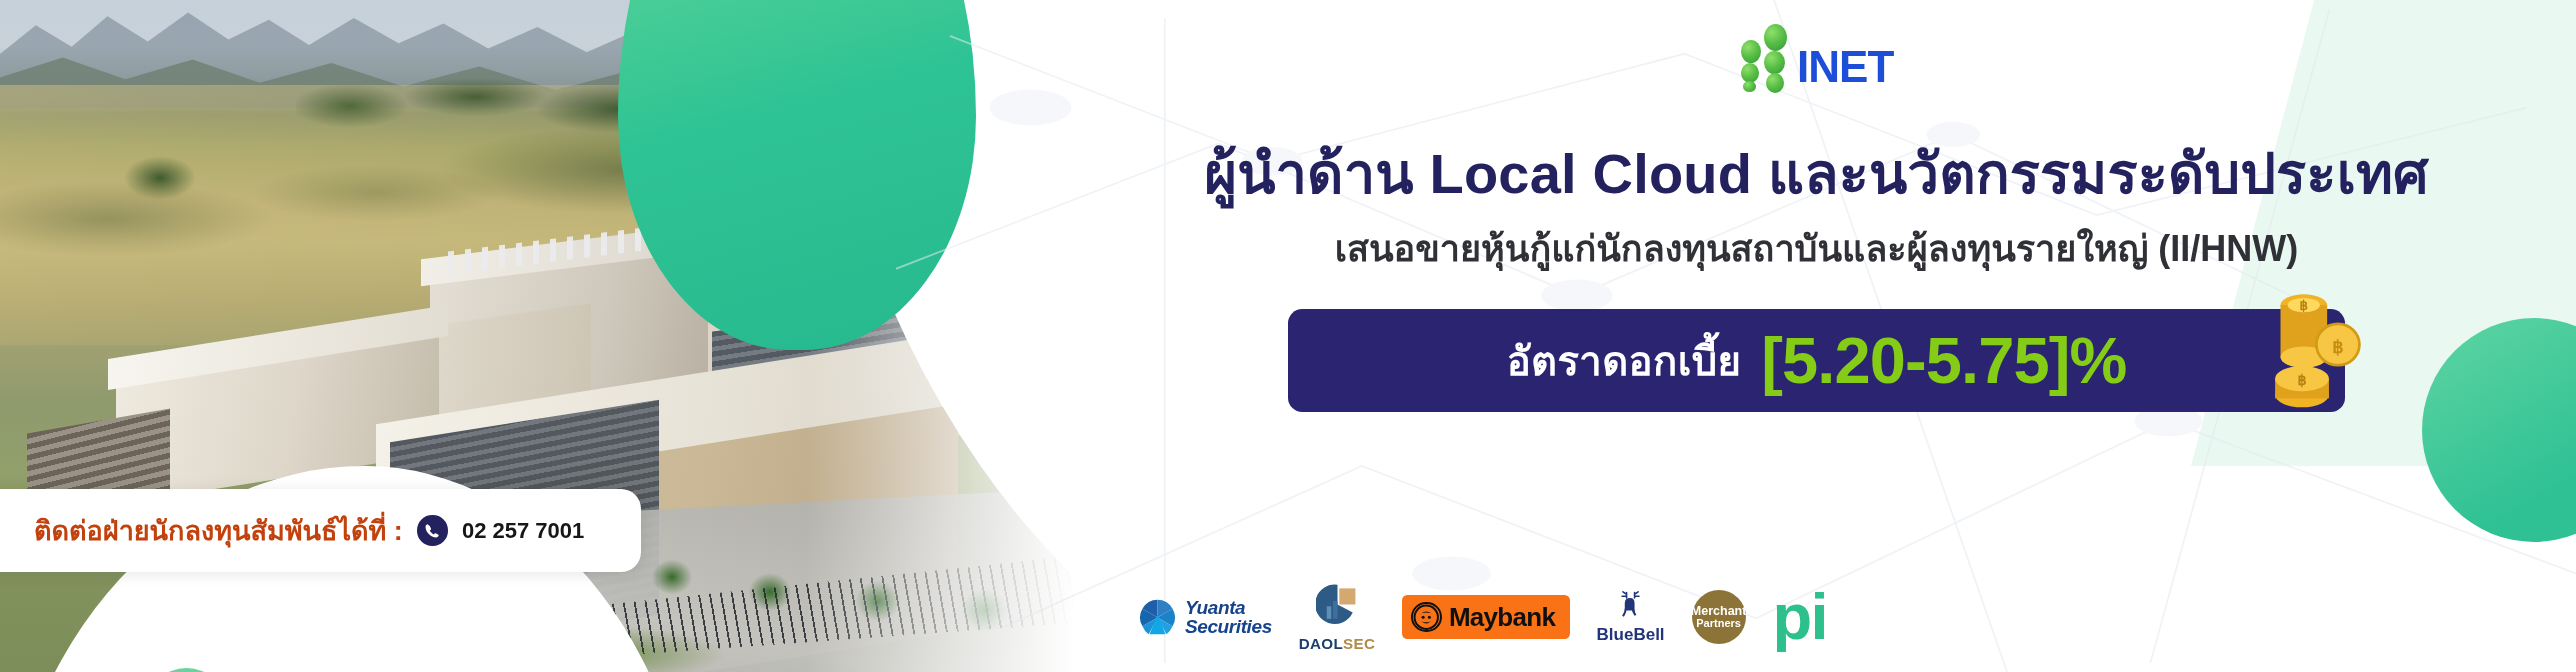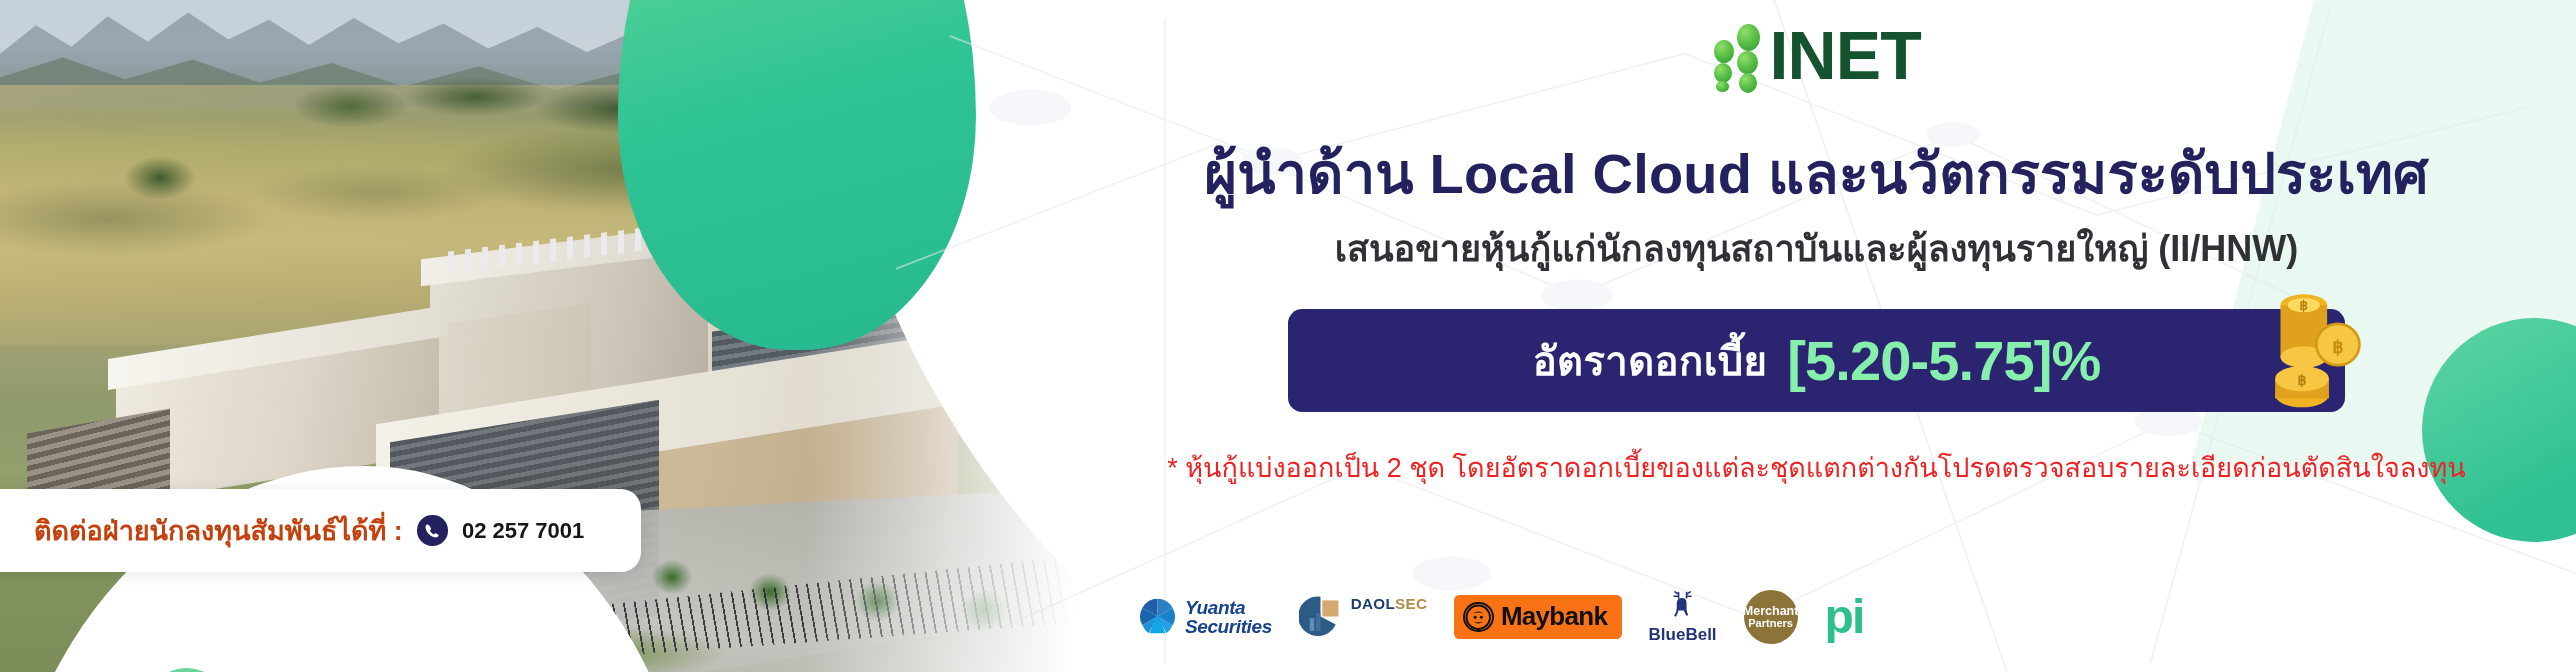--- a/index.html
+++ b/index.html
@@ -227,22 +227,22 @@
     background:radial-gradient(circle at 34% 30%, #8fe06a 0%, #57bd45 48%, #2f9a34 100%);
   }
   .d1 { left:1.8px;  top:20px; width:20px; height:23px; }
   .d2 { left:1.8px;  top:43px; width:18px; height:20px; }
   .d3 { left:3.6px;  top:61px; width:13.4px; height:10.8px; }
   .d4 { left:25px; top:3.6px;  width:23px; height:27px; }
   .d5 { left:25px; top:30.5px; width:20.6px; height:23px; }
   .d6 { left:27px; top:53px; width:18px; height:20px; }
   .logo-text {
     font-family:"Liberation Sans",sans-serif;
-    font-weight:700; font-size:68px; letter-spacing:-0.9px;
-    color:#14532d; line-height:.9;
+    font-weight:700; font-size:44px; letter-spacing:-0.9px;
+    color:#1d4ed8; line-height:.9;
   }
 
   .headline {
     position:absolute; left:0; right:0; top:143px;
     font-size:56px; font-weight:700; color:#23225e;
     letter-spacing:0.2px; line-height:1.12;
     white-space:nowrap;
   }
   .subhead {
     position:absolute; left:0; right:0; top:227px;
@@ -255,21 +255,21 @@
     width:1057px; height:103px;
     background:#2b2470;
     border-radius:14.3px;
     display:flex; align-items:center; justify-content:center;
     gap:20px;
   }
   .rate-label {
     font-size:40px; font-weight:700; color:#ffffff; letter-spacing:0.4px;
   }
   .rate-value {
-    font-size:56px; font-weight:700; color:#86efac; letter-spacing:-0.9px;
+    font-size:65px; font-weight:700; color:#84cc16; letter-spacing:-0.9px;
   }
   .coins {
     position:absolute; right:-20px; top:-29px;
     width:108px; height:148px;
   }
 
   .footnote {
     position:absolute; left:0; right:0; top:446px;
     font-size:27px; color:#ef2222; font-weight:500;
     white-space:nowrap;
@@ -295,21 +295,21 @@
   .partners { display:flex; align-items:center; gap:27px; }
   .partner { display:flex; align-items:center; justify-content:center; }
 
   
   .yuanta { display:flex; align-items:center; gap:8px; }
   .yuanta-mark { width:39px; height:39px; position:relative; }
   .yuanta-txt {
     font-style:italic; font-weight:700; color:#17428c;
     font-size:19px; line-height:1.0; text-align:left; letter-spacing:-0.4px;
   }
-  .daol { display:flex; flex-direction:row; align-items:flex-start; gap:9px; }
+  .daol { display:flex; flex-direction:column; align-items:center; gap:9px; }
   .daol-mark { width:43px; height:43px; position:relative; }
   .daol-txt { font-size:15.2px; font-weight:700; color:#1c3f6e; letter-spacing:0.3px; }
   .daol-txt span { color:#b08c4a; font-weight:600; }
   .maybank {
     background:#f97316; border-radius:5.4px;
     padding:6.3px 14.3px 6.3px 9px; display:flex; align-items:center; gap:7.2px;
   }
   .maybank-mark {
     width:30.5px; height:30.5px; border-radius:50%;
     border:2.7px solid #111; position:relative; flex:none;
@@ -318,21 +318,21 @@
   .bluebell { display:flex; flex-direction:column; align-items:center; gap:1.8px; }
   .bluebell-txt { font-size:17px; font-weight:700; color:#23357a; }
   .merchant {
     width:54px; height:54px; border-radius:50%;
     background:#8c7438; color:#fff;
     display:flex; flex-direction:column; align-items:center; justify-content:center;
     line-height:1.05;
   }
   .merchant-a { font-size:12.5px; font-weight:600; }
   .merchant-b { font-size:11px; font-weight:600; }
-  .pi-logo { font-size:48px; font-weight:700; color:#2ec08c; line-height:.72; letter-spacing:-1.8px; }
+  .pi-logo { font-size:65px; font-weight:700; color:#2ec08c; line-height:.72; letter-spacing:-1.8px; }
 
   
   .contact-card {
     position:absolute; left:-36px; bottom:100px;
     background:#ffffff;
     border-radius:0 20px 20px 0;
     padding:20px 57px 20px 70px;
     display:flex; align-items:center; gap:14.3px;
     box-shadow:0 1.8px 16px rgba(0,0,0,.10);
     z-index:9;
@@ -444,21 +444,20 @@
           <ellipse cx="50" cy="128" rx="30" ry="14" fill="#f0b323"></ellipse>
           <rect x="20" y="110" width="60" height="22" fill="#e0a11c"></rect>
           <ellipse cx="50" cy="110" rx="30" ry="14" fill="#f7c744"></ellipse>
           <text x="50" y="117" font-size="16" font-weight="700" fill="#b9810f" text-anchor="middle" font-family="Liberation Sans, sans-serif">฿</text>
           <ellipse cx="90" cy="72" rx="24" ry="23" fill="#f7c744" stroke="#d39a15" stroke-width="3"></ellipse>
           <text x="90" y="81" font-size="20" font-weight="700" fill="#c98d12" text-anchor="middle" font-family="Liberation Sans, sans-serif">฿</text>
         </g>
       </svg>
     </div>
 
-    <div class="footnote">* หุ้นกู้แบ่งออกเป็น 2 ชุด โดยอัตราดอกเบี้ยของแต่ละชุดแตกต่างกันโปรดตรวจสอบรายละเอียดก่อนตัดสินใจลงทุน</div>
 
     <div class="cta-row">
 
 
       <div class="partners">
 
         <div class="partner yuanta">
           <svg class="yuanta-mark" viewBox="0 0 44 44">
             <circle cx="22" cy="22" r="21" fill="#ffffff"></circle>
             <path d="M22 22 L5 12 A20 20 0 0 1 22 2 Z" fill="#1f5fa8"></path>

